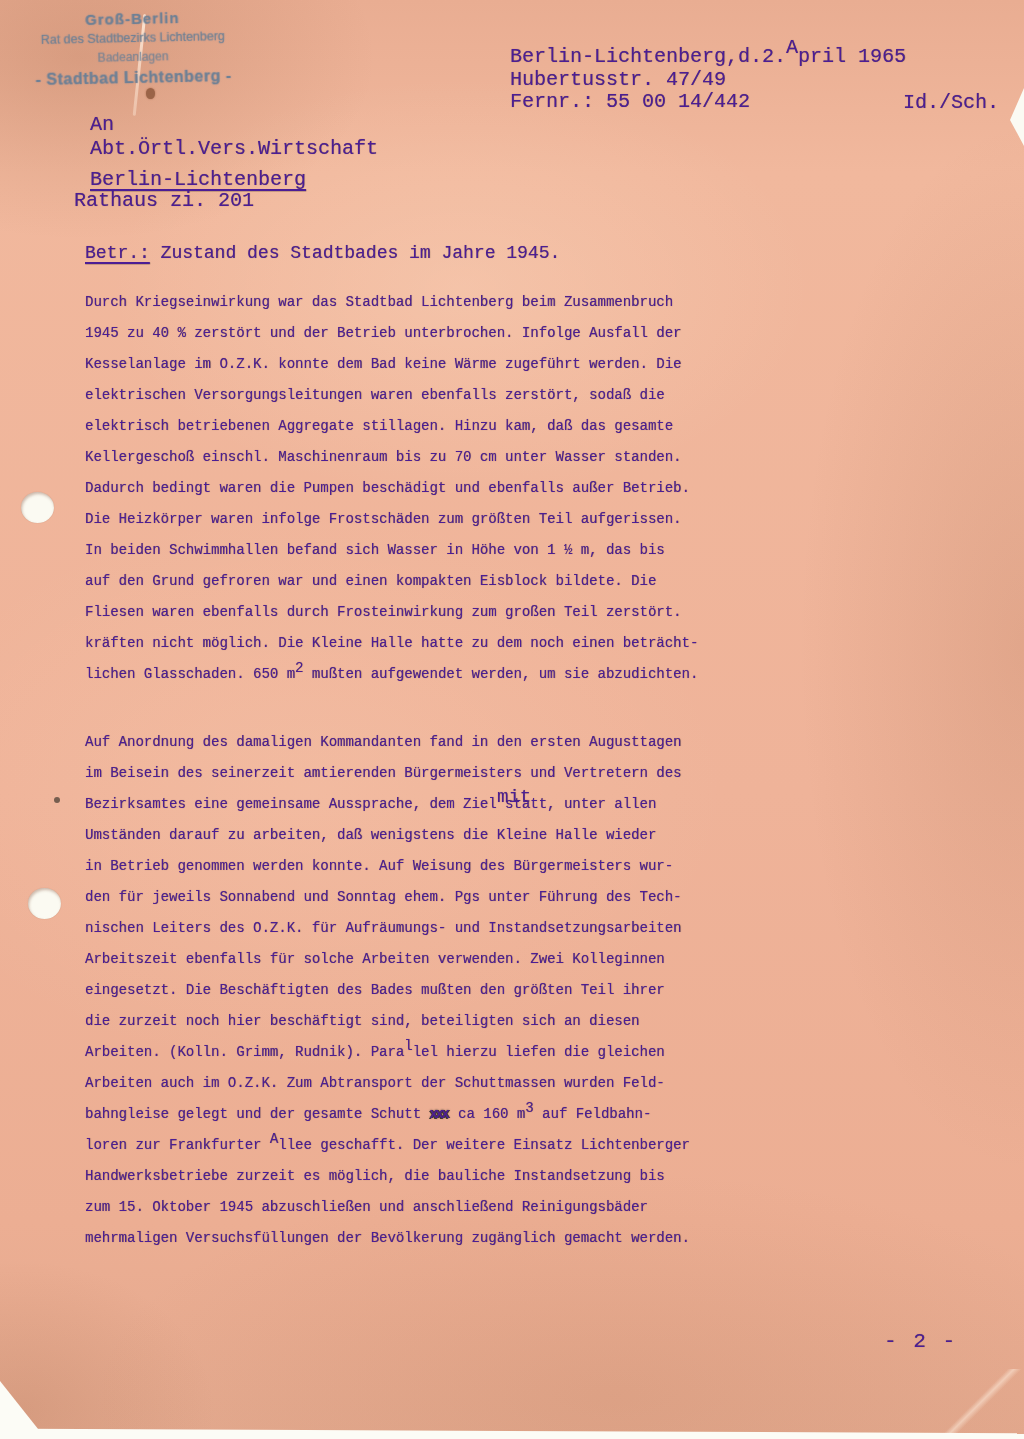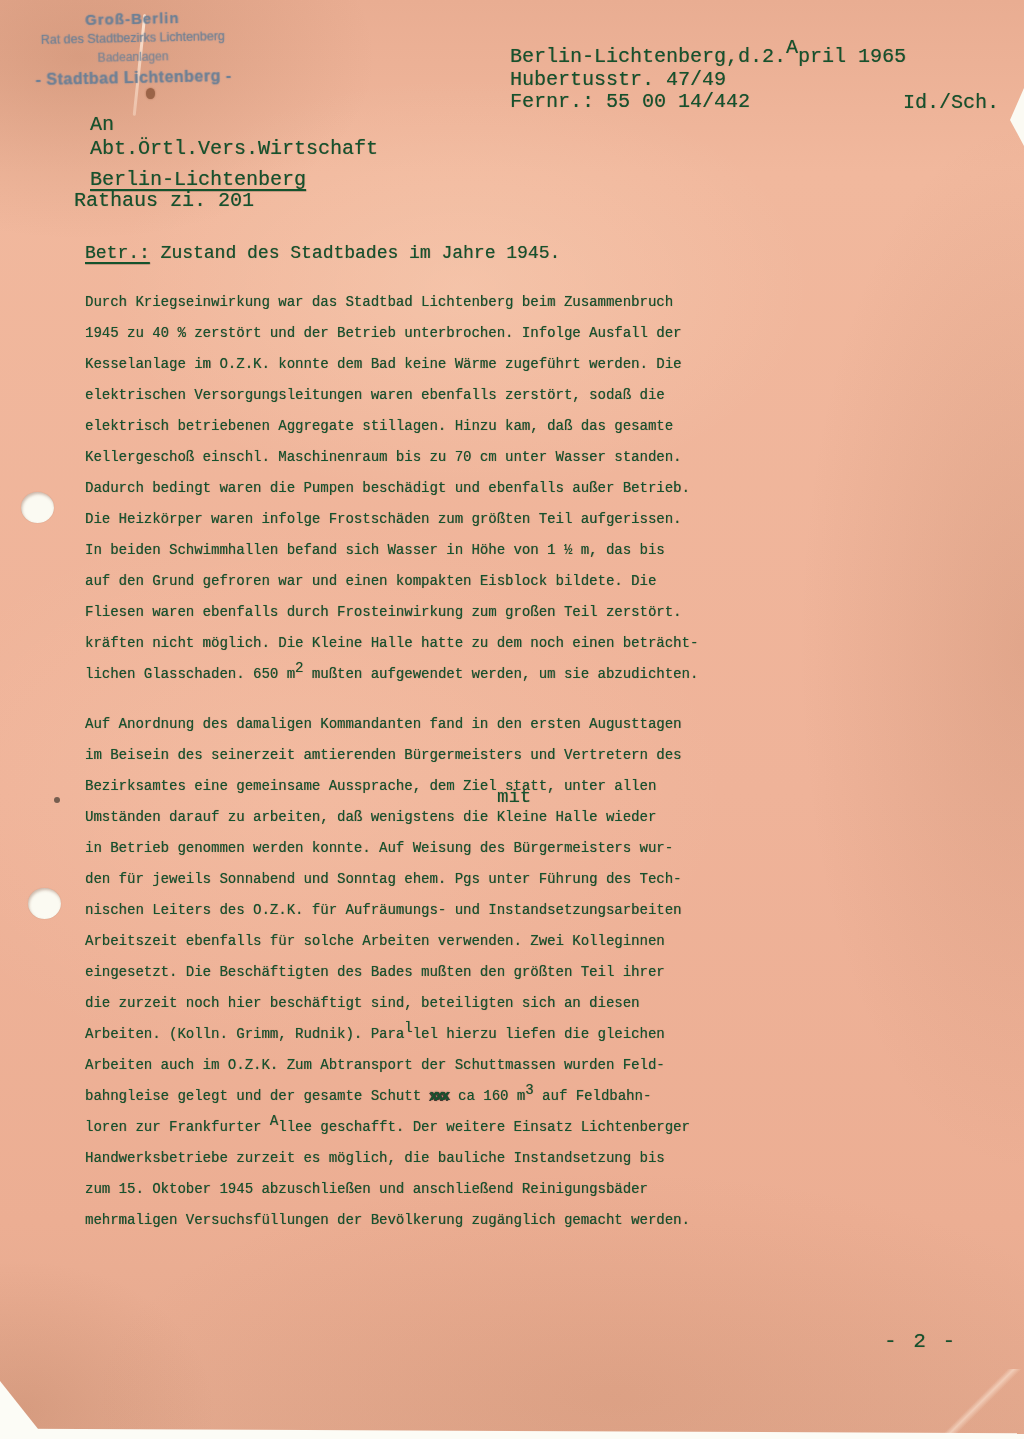--- a/index.html
+++ b/index.html
@@ -25,21 +25,21 @@
   .edge-wedge-tr{position:absolute;right:0;top:88px;width:14px;height:58px;background:#fbfaf3;clip-path:polygon(100% 0,100% 100%,0 55%);}
   .fold-br{position:absolute;right:0;bottom:0;width:90px;height:70px;background:linear-gradient(135deg,transparent 46%,rgba(255,240,225,0.5) 50%,transparent 55%);}
   .crease-stamp{position:absolute;left:138px;top:14px;width:3px;height:102px;background:linear-gradient(to bottom,rgba(255,235,218,0.9),rgba(255,235,218,0.4));transform:rotate(6deg);border-radius:2px;}
   .dot-brown{position:absolute;left:146px;top:88px;width:9px;height:11px;background:#8a5438;border-radius:50%;box-shadow:0 0 2px rgba(120,60,30,0.7);opacity:0.8;}
   .dot-small{position:absolute;left:54px;top:797px;width:6px;height:6px;background:#4e4036;border-radius:50%;opacity:0.75;}
   .punch{position:absolute;width:33px;height:31px;border-radius:50%;background:#fbfaf2;box-shadow:inset 1px 2px 3px rgba(120,70,45,0.35), 0 0 1px rgba(120,70,45,0.3);}
   .punch.p1{left:21px;top:492px;}
   .punch.p2{left:28px;top:888px;}
 
   
-  .ink{color:#14532d;text-shadow:0.3px 0.4px 0.7px rgba(70,55,42,0.65);}
+  .ink{color:#4c1d95;text-shadow:0.3px 0.4px 0.7px rgba(70,55,42,0.65);}
   .abs{position:absolute;}
   .tline{white-space:pre;}
 
   .stamp{
     left:22px;top:8px;width:222px;text-align:center;transform:rotate(-1.2deg);
     font-family:"Liberation Sans", sans-serif;color:#6e8095;
     text-shadow:0 0 1.2px rgba(105,125,148,0.9);filter:blur(0.2px);
   }
   .stamp .s1{font-size:15px;font-weight:bold;letter-spacing:1px;line-height:21px;}
   .stamp .s2{font-size:12.5px;line-height:19px;opacity:0.95;}
@@ -50,21 +50,21 @@
   .dateblock .tline{line-height:22.6px;}
   .refmark{left:903px;top:91px;font-size:20px;}
 
   .recip{font-size:20px;}
   .u2{text-decoration:underline;text-decoration-thickness:2px;text-underline-offset:4px;}
 
   .subject{left:85px;top:243px;font-size:18px;}
 
   .para{left:85px;font-size:14px;line-height:31px;width:940px;}
   .para1{top:287px;}
-  .para2{top:709px;}
+  .para2{top:727px;}
 
   .seg-raised{display:inline-block;transform:translateY(-0.45em);}
   .seg-u{text-decoration:underline;text-decoration-thickness:2px;text-underline-offset:4px;}
   .seg-xx{font-weight:bold;letter-spacing:-0.18em;padding-right:0.18em;text-shadow:0 0 2px #423a32,1px 0 #423a32,-1px 0.5px #423a32;}
 
   .insert-mit{left:497px;top:786px;font-size:19px;}
   .pagenum{left:884px;top:1330px;font-size:21px;letter-spacing:2px;}
 </style>
 </head>
 <body>

